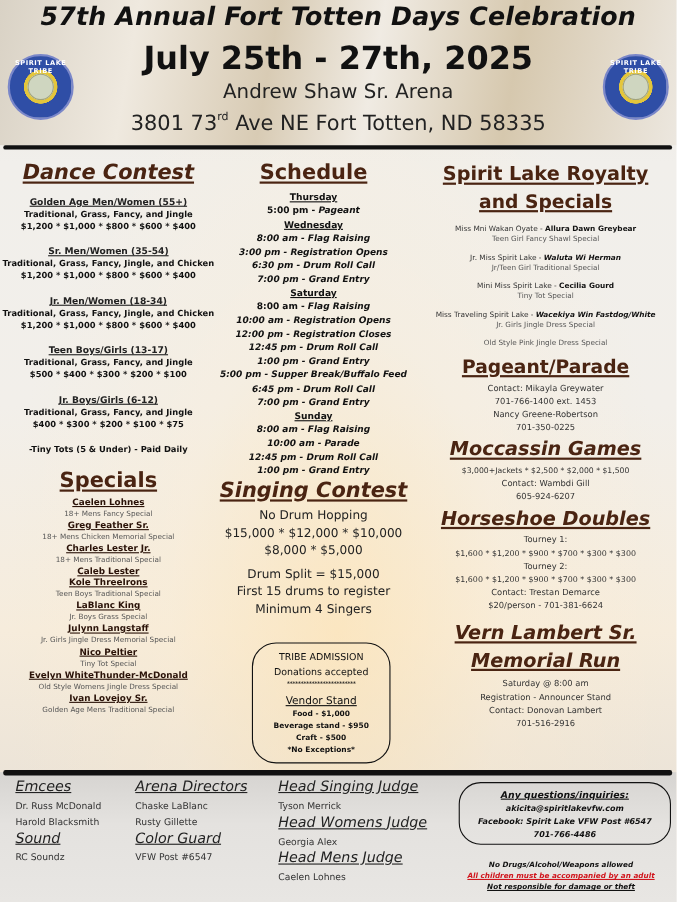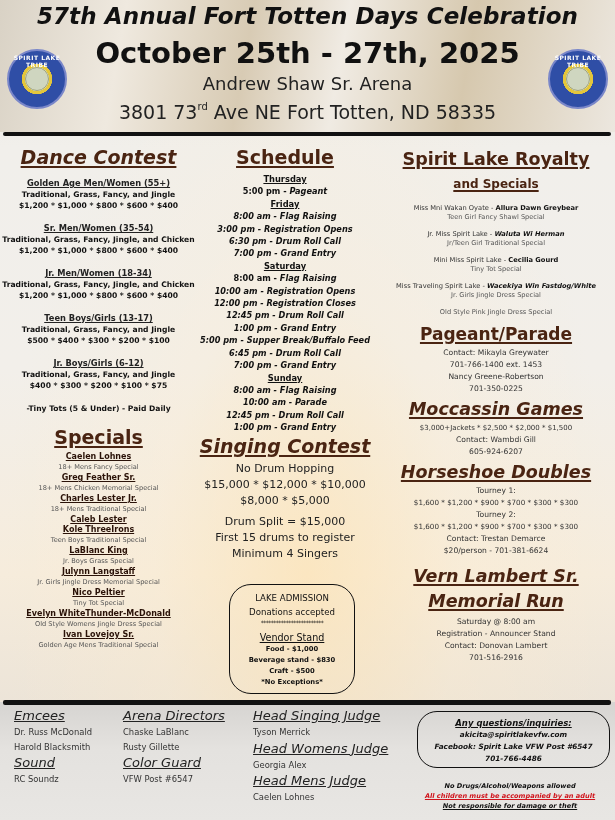--- a/index.html
+++ b/index.html
@@ -90,21 +90,21 @@
   <div class="header">
     <div class="seal left">
       <span class="seal-text">SPIRIT LAKE TRIBE</span>
       <div class="inner"></div>
     </div>
     <div class="seal right">
       <span class="seal-text">SPIRIT LAKE TRIBE</span>
       <div class="inner"></div>
     </div>
     <div class="title-line t1">57th Annual Fort Totten Days Celebration</div>
-    <div class="title-line t2">October 25th - 27th, 2025</div>
+    <div class="title-line t2">July 25th - 27th, 2025</div>
     <div class="title-line t3">Andrew Shaw Sr. Arena</div>
     <div class="title-line t4"><span>3801 73</span><sup>rd</sup><span> Ave NE Fort Totten, ND 58335</span></div>
   </div>
   <div class="rule" style="top:132px;"></div>
 
   <div class="col colL">
     <div class="h-sec h-big">Dance Contest</div>
     <div class="sub" style="margin-top:10px">Golden Age Men/Women (55+)</div>
     <div class="line">Traditional, Grass, Fancy,  and Jingle</div>
     <div class="line">$1,200 * $1,000 * $800 * $600 * $400</div>
@@ -145,21 +145,21 @@
       <div class="sp-desc">Golden Age Mens Traditional Special</div>
     </div>
   </div>
 
   <div class="col colM">
     <div class="h-sec h-up" style="font-size:19px;">Schedule</div>
     <div style="margin-top:5px">
       <div class="sched-day">Thursday</div>
       <div class="sched-item"><span>5:00 pm</span> - <span class="ev">Pageant</span></div>
 
-      <div class="sched-day">Friday</div>
+      <div class="sched-day">Wednesday</div>
       <div class="sched-item" style="font-style:italic"><span>8:00 am</span> - <span class="ev">Flag Raising</span></div>
       <div class="sched-item" style="font-style:italic"><span>3:00 pm</span> - <span class="ev">Registration Opens</span></div>
       <div class="sched-item" style="font-style:italic"><span>6:30 pm</span> - <span class="ev">Drum Roll Call</span></div>
       <div class="sched-item" style="font-style:italic"><span>7:00 pm</span> - <span class="ev">Grand Entry</span></div>
 
       <div class="sched-day">Saturday</div>
       <div class="sched-item"><span>8:00 am</span> - <span class="ev">Flag Raising</span></div>
       <div class="sched-item" style="font-style:italic"><span>10:00 am</span> - <span class="ev">Registration Opens</span></div>
       <div class="sched-item" style="font-style:italic"><span>12:00 pm</span> - <span class="ev">Registration Closes</span></div>
       <div class="sched-item" style="font-style:italic"><span>12:45 pm</span> - <span class="ev">Drum Roll Call</span></div>
@@ -180,33 +180,33 @@
       <div class="sing-line">No Drum Hopping</div>
       <div class="sing-line">$15,000 * $12,000 * $10,000</div>
       <div class="sing-line">$8,000 * $5,000</div>
       <div class="sing-line" style="margin-top:5px">Drum Split = $15,000</div>
       <div class="sing-line">First 15 drums to register</div>
       <div class="sing-line">Minimum 4 Singers</div>
     </div>
   </div>
 
   <div class="box">
-    <div class="b1">LAKE ADMISSION</div>
+    <div class="b1">TRIBE ADMISSION</div>
     <div class="b1">Donations accepted</div>
     <div class="stars">*************************</div>
     <div class="vh">Vendor Stand</div>
     <div class="vl">Food - $1,000</div>
-    <div class="vl">Beverage stand  - $830</div>
+    <div class="vl">Beverage stand  - $950</div>
     <div class="vl">Craft - $500</div>
     <div class="vl">*No Exceptions*</div>
   </div>
 
   <div class="col colR">
     <div class="h-sec h-up" style="line-height:26px;font-size:17.5px;">Spirit Lake Royalty</div>
-    <div class="h-sec h-up" style="line-height:24px;font-size:12px;">and Specials</div>
+    <div class="h-sec h-up" style="line-height:24px;font-size:17px;">and Specials</div>
     <div style="margin-top:2px">
       <div class="roy">
         <div class="r1"><span>Miss Mni Wakan Oyate - </span><b>Allura Dawn Greybear</b></div>
         <div class="r2">Teen Girl Fancy Shawl Special</div>
       </div>
       <div class="roy">
         <div class="r1"><span>Jr. Miss Spirit Lake - </span><b style="font-style:italic">Waluta Wi Herman</b></div>
         <div class="r2">Jr/Teen Girl Traditional Special</div>
       </div>
       <div class="roy">

